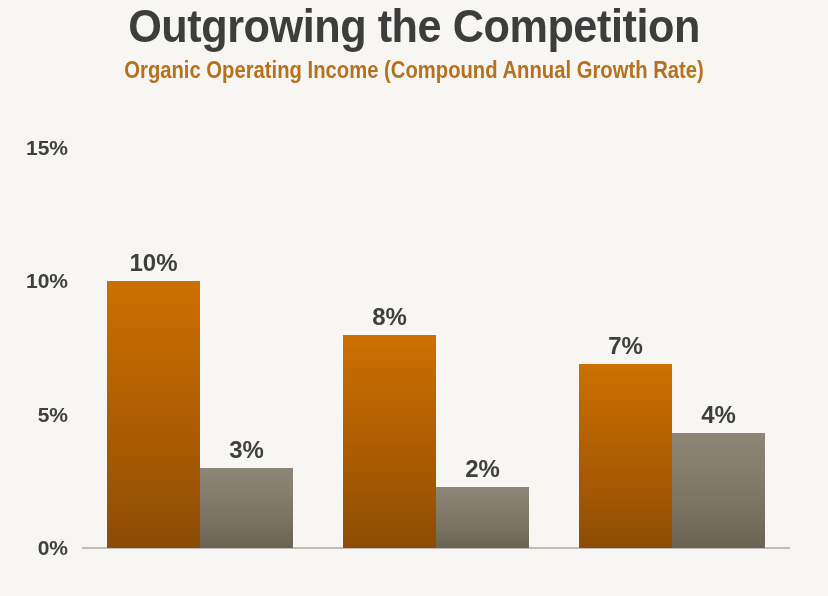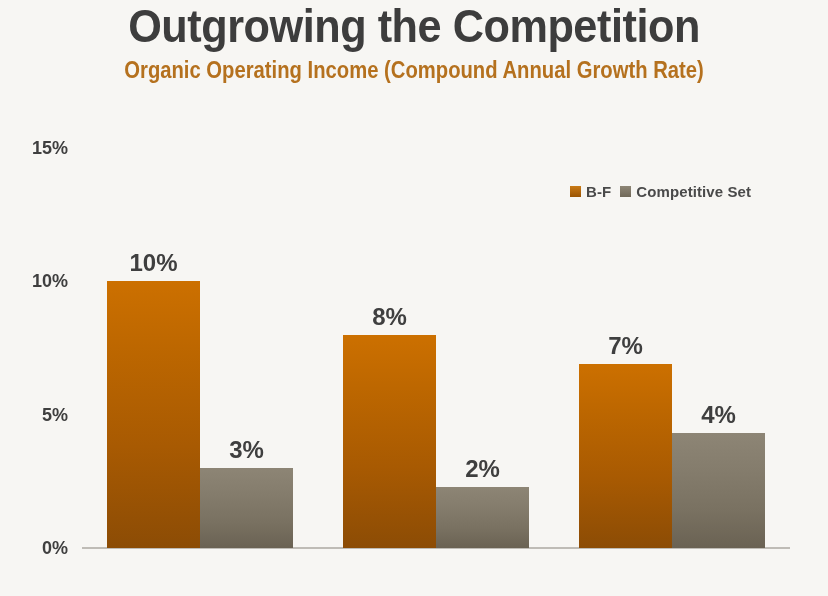--- a/index.html
+++ b/index.html
@@ -110,21 +110,21 @@
     position: absolute;
     left: 0;
     top: 148px;
     width: 68px;
     height: 400px;
   }
   .y-label {
     position: absolute;
     right: 0;
     transform: translateY(-50%);
-    font-size: 18px;
+    font-size: 21px;
     font-weight: bold;
     color: #3f3f3f;
     white-space: nowrap;
   }
 
   .groups {
     position: absolute;
     inset: 0;
     display: flex;
   }
@@ -191,30 +191,20 @@
 </style>
 </head>
 <body>
 
 <div id="chart-root">
 
   <div class="title">Outgrowing the Competition</div>
 
   <div class="subtitle">Organic Operating Income (Compound Annual Growth Rate)</div>
 
-  <div class="legend">
-    <div class="legend-entry">
-      <span class="legend-swatch series-bf"></span>
-      <span class="legend-label">B-F</span>
-    </div>
-    <div class="legend-entry">
-      <span class="legend-swatch series-comp"></span>
-      <span class="legend-label">Competitive Set</span>
-    </div>
-  </div>
 
   <div class="y-labels">
     <div class="y-label" style="top:400px;">0%</div>
     <div class="y-label" style="top:266.7px;">5%</div>
     <div class="y-label" style="top:133.3px;">10%</div>
     <div class="y-label" style="top:0px;">15%</div>
   </div>
 
   <div class="plot">
     <div class="axis-line"></div>

